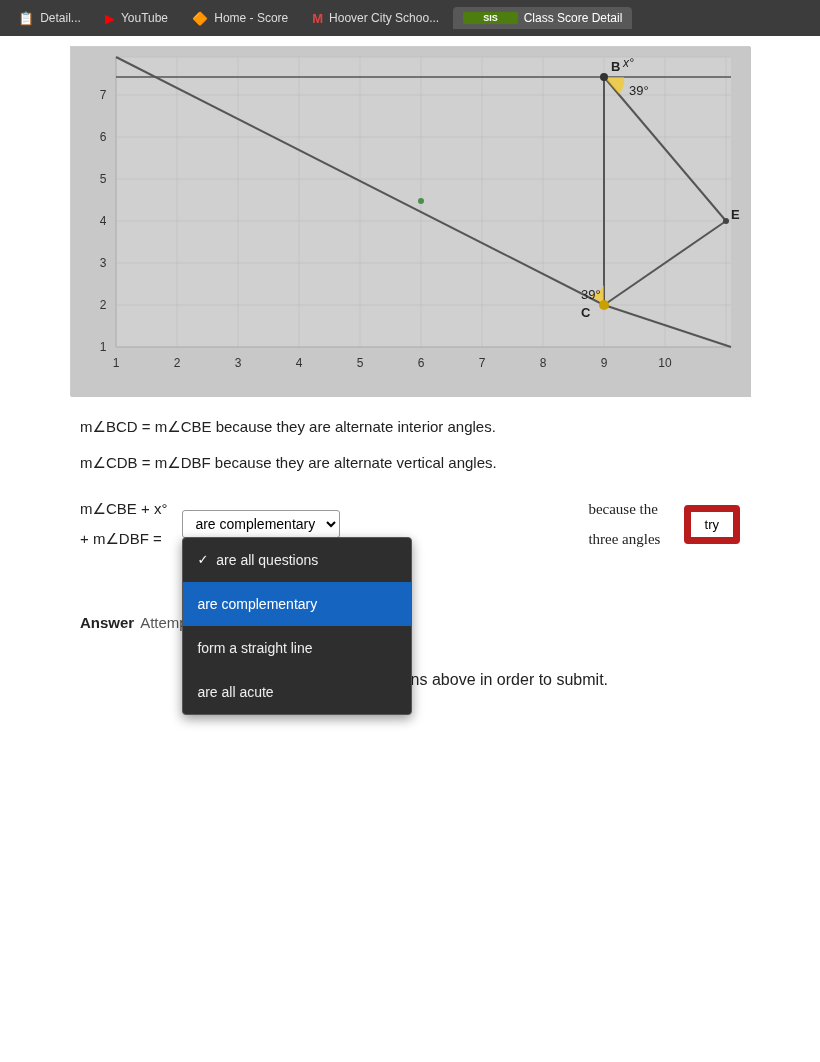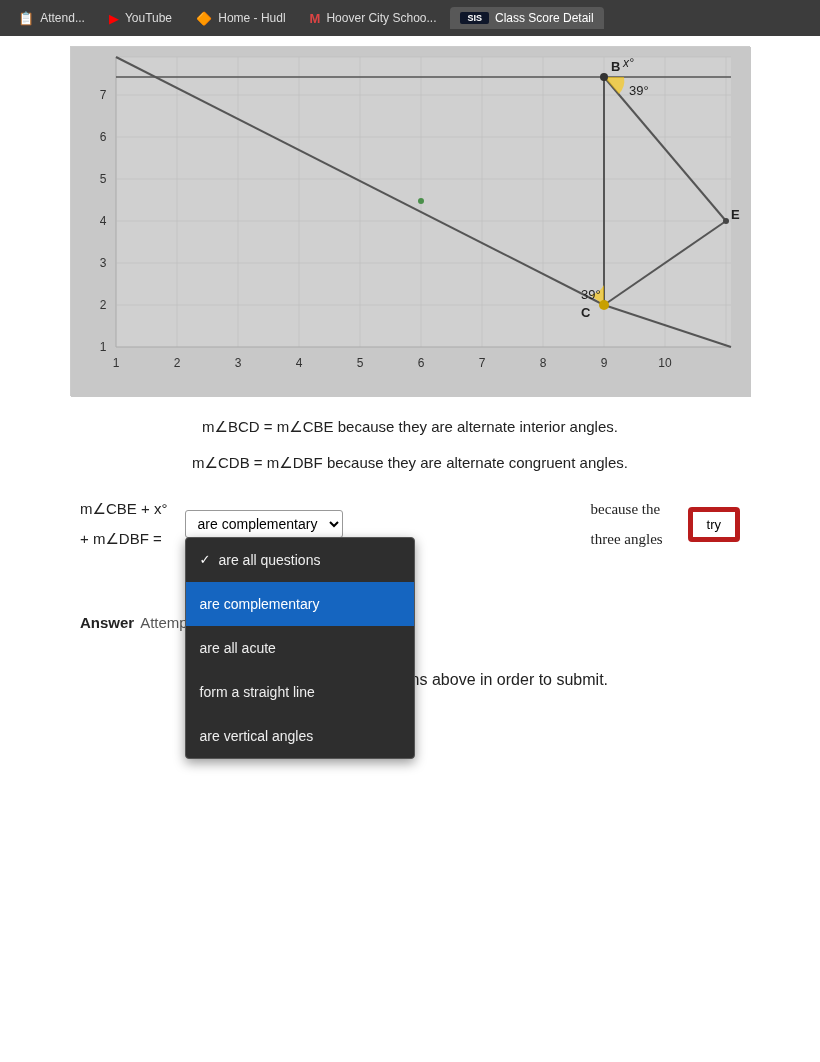--- a/index.html
+++ b/index.html
@@ -32,25 +32,25 @@
       white-space: nowrap;
     }
     .tab-item .tab-icon {
       font-size: 13px;
     }
     .tab-item.active {
       background: #585858;
       color: #fff;
     }
     .tab-item .sis-badge {
-      background: #0f172a;
+      background: #4d7c0f;
       color: white;
       font-size: 9px;
       font-weight: bold;
-      padding: 1px 7px;
+      padding: 1px 20px;
       border-radius: 2px;
     }
 
     
     .main-content {
       padding: 10px 20px 20px 20px;
       background: #fff;
     }
 
     
@@ -65,21 +65,20 @@
 
     
     .math-text-section {
       padding: 0 60px;
       font-size: 15px;
       color: #222;
       line-height: 2;
     }
     .math-line {
       margin-bottom: 6px;
-      text-align: center;
     }
 
     
     .dropdown-row {
       display: flex;
       align-items: center;
       gap: 8px;
       margin-top: 10px;
       font-size: 15px;
       color: #222;
@@ -122,21 +121,21 @@
     .dropdown-menu-item.selected {
       background: #1565c0;
       color: white;
     }
     .dropdown-menu-item .check-icon {
       font-size: 13px;
       color: white;
     }
 
     .try-btn {
-      border: 5px solid #b91c1c;
+      border: 7px solid #b91c1c;
       background: white;
       border-radius: 4px;
       padding: 5px 14px;
       font-size: 13px;
       cursor: pointer;
       margin-left: 8px;
     }
 
     
     .answer-row {
@@ -161,29 +160,29 @@
       color: #222;
       text-align: center;
     }
   </style>
 </head>
 <body>
 
 <div class="tab-bar">
   <div class="tab-item">
     <span class="tab-icon">📋</span>
-    <span>Attend...</span>
+    <span>Detail...</span>
   </div>
   <div class="tab-item">
     <span class="tab-icon" style="color:#f00;">▶</span>
     <span>YouTube</span>
   </div>
   <div class="tab-item">
     <span class="tab-icon" style="color:#f90;">🔶</span>
-    <span>Home - Hudl</span>
+    <span>Home - Score</span>
   </div>
   <div class="tab-item">
     <span class="tab-icon" style="color:#d44;font-weight:bold;">M</span>
     <span>Hoover City Schoo...</span>
   </div>
   <div class="tab-item active">
     <span class="sis-badge">SIS</span>
     <span>Class Score Detail</span>
   </div>
 </div>
@@ -273,21 +272,21 @@
 
       <circle cx="350" cy="154" r="3" fill="#4a8f4a"></circle>
     </svg>
   </div>
 
   <div class="math-text-section">
     <div class="math-line">
       <span>m∠BCD = m∠CBE because they are alternate interior angles.</span>
     </div>
     <div class="math-line">
-      <span>m∠CDB = m∠DBF because they are alternate congruent angles.</span>
+      <span>m∠CDB = m∠DBF because they are alternate vertical angles.</span>
     </div>
 
     <div class="dropdown-row" style="margin-top:16px; position:relative;">
       <span>m∠CBE + x° + m∠DBF =</span>
 
       <div class="dropdown-popup">
         <select class="dropdown-select">
           <option value=""></option>
           <option value="congruent">are all congruent</option>
           <option value="complementary" selected="">are complementary</option>
@@ -299,27 +298,24 @@
         
         <div class="dropdown-menu">
           <div class="dropdown-menu-item">
             <span class="check-icon">✓</span>
             <span>are all questions</span>
           </div>
           <div class="dropdown-menu-item selected">
             <span>are complementary</span>
           </div>
           <div class="dropdown-menu-item">
-            <span>are all acute</span>
-          </div>
-          <div class="dropdown-menu-item">
             <span>form a straight line</span>
           </div>
           <div class="dropdown-menu-item">
-            <span>are vertical angles</span>
+            <span>are all acute</span>
           </div>
         </div>
       </div>
 
       <span style="margin-left: 240px; font-family: Liberation Serif, serif;">because the three angles</span>
 
       <button class="try-btn">
         <span>try</span>
       </button>
     </div>

